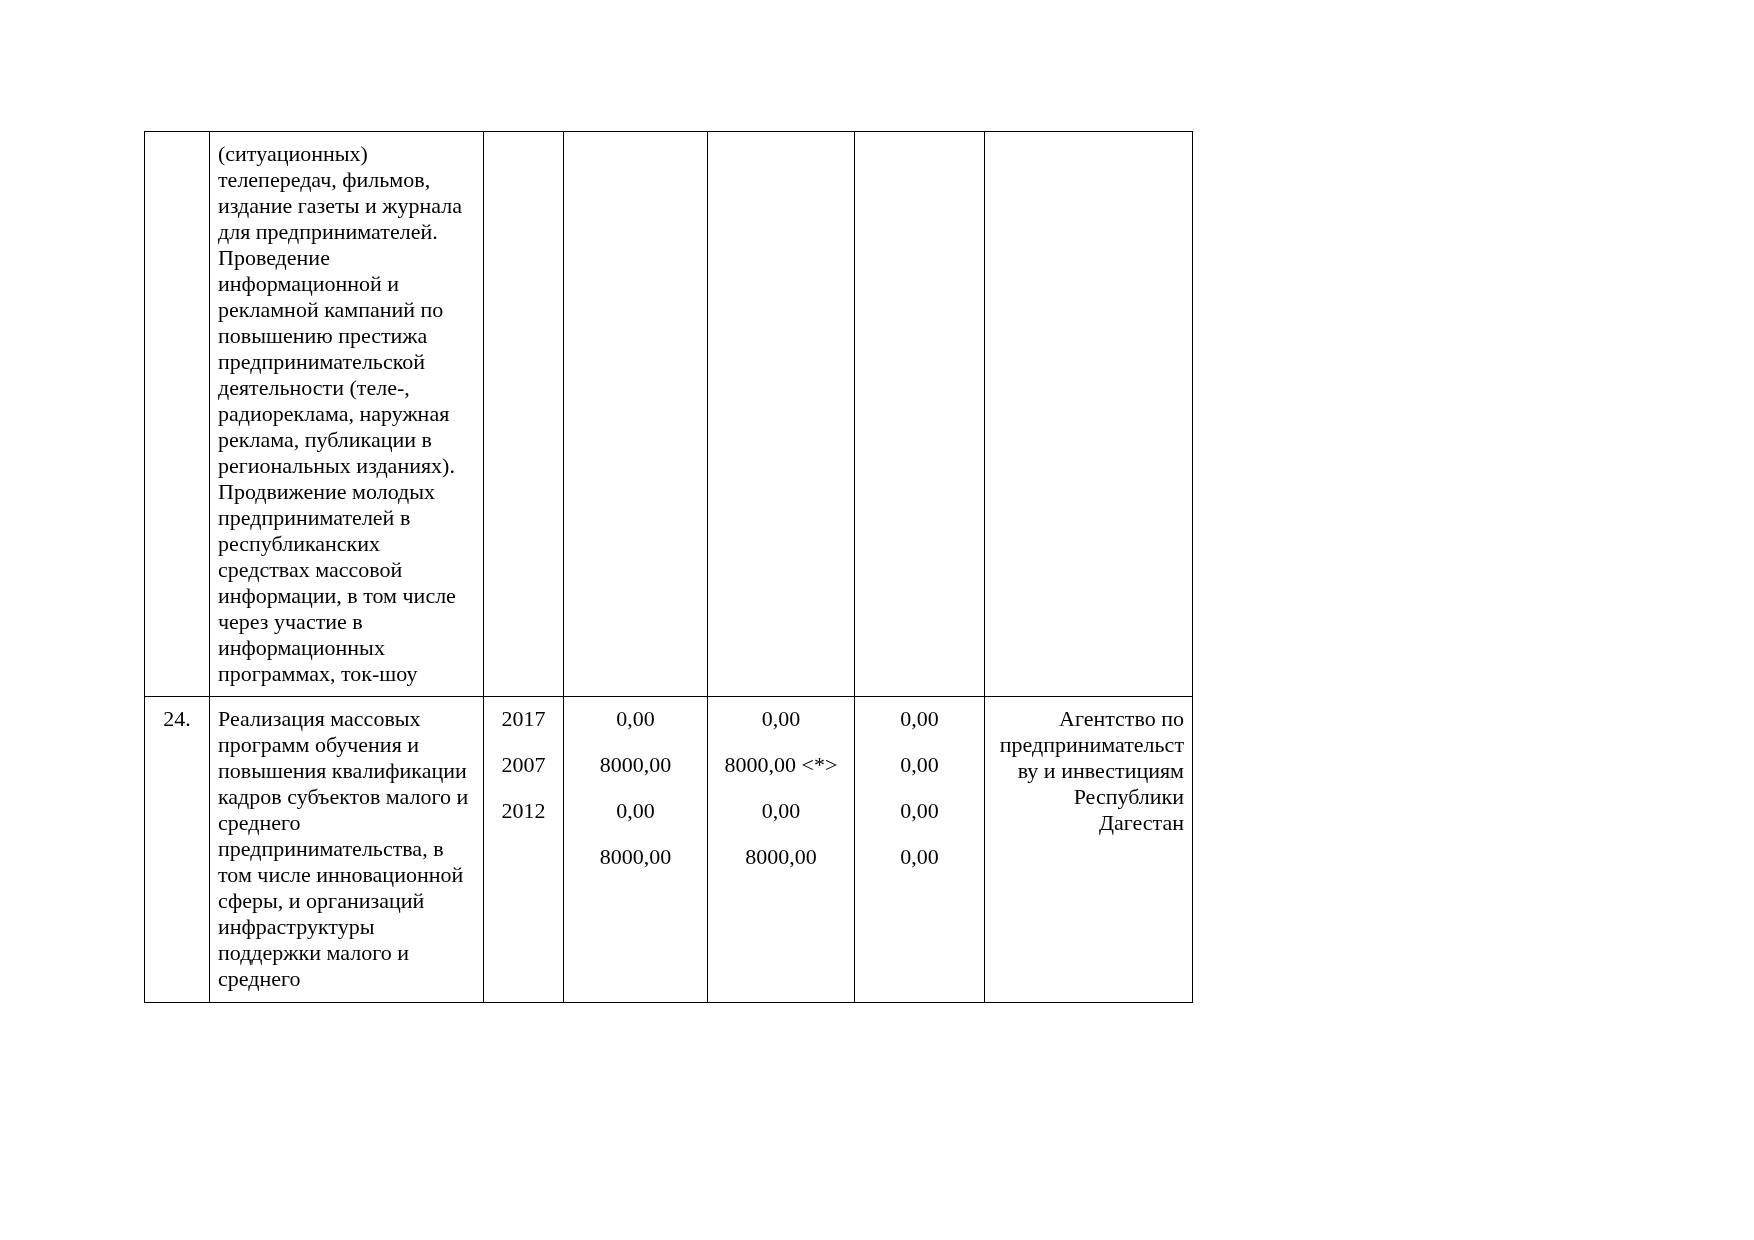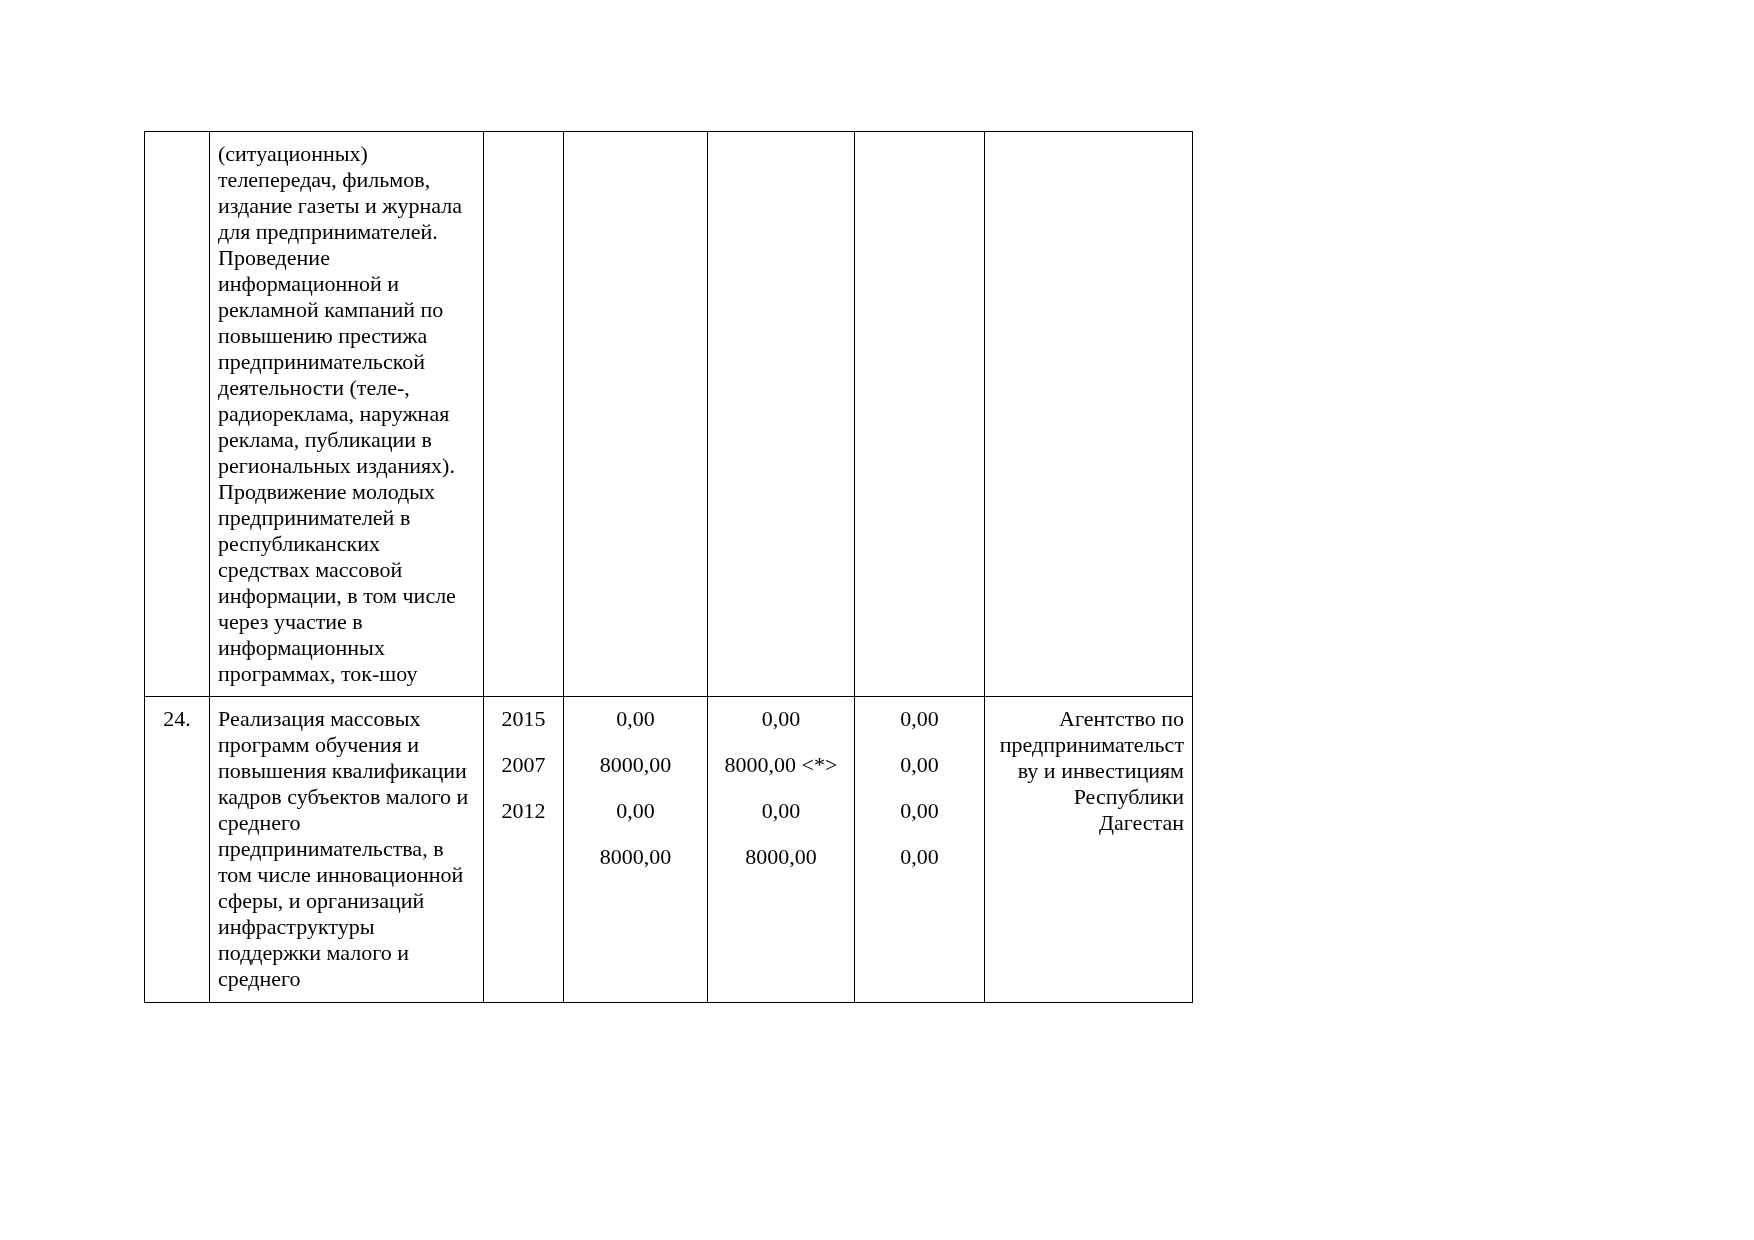--- a/index.html
+++ b/index.html
@@ -86,21 +86,21 @@
       <td class="c-amount"></td>
       <td class="c-amount"></td>
       <td class="c-exec"></td>
     </tr>
 
 
     <tr style="height:306px">
       <td class="c-num">24.</td>
       <td class="c-desc">Реализация массовых программ обучения и повышения квалификации кадров субъектов малого и среднего предпринимательства, в том числе инновационной сферы, и организаций инфраструктуры поддержки малого и среднего</td>
       <td class="c-years">
-        <span class="vline">2015</span>
+        <span class="vline">2017</span>
         <span class="vline">2007</span>
         <span class="vline">2012</span>
       </td>
       <td class="c-amount">
         <span class="vline">0,00</span>
         <span class="vline">8000,00</span>
         <span class="vline">0,00</span>
         <span class="vline">8000,00</span>
       </td>
       <td class="c-amount">

